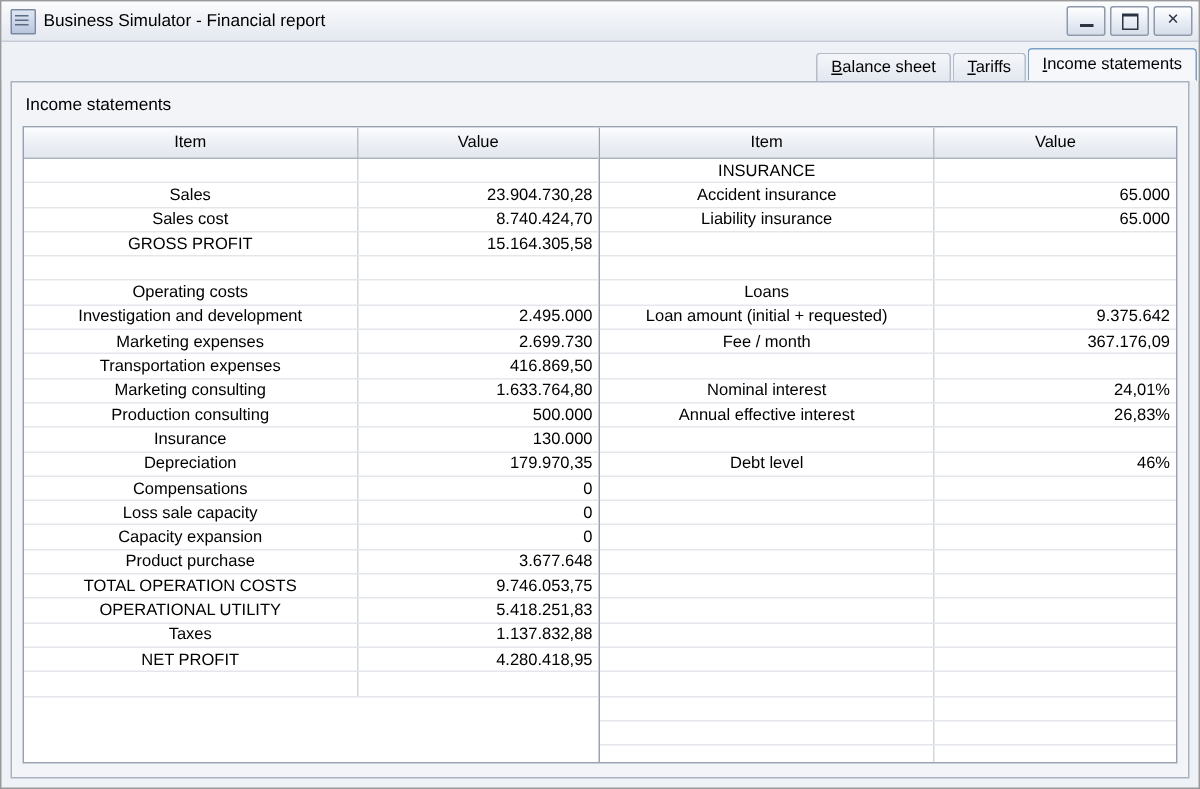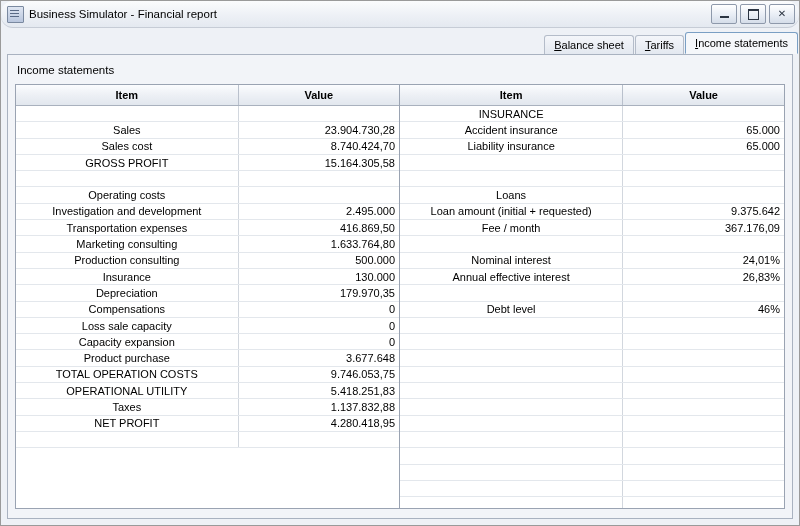--- a/index.html
+++ b/index.html
@@ -25,21 +25,20 @@
   }
   
   .titlebar {
     height: 26px;
     min-height: 26px;
     background: linear-gradient(180deg, #fbfcfd 0%, #eef1f6 52%, #e4e9f0 100%);
     border-bottom: 1px solid #c6ccd6;
     display: flex;
     align-items: center;
     padding: 0 4px 0 6px;
-    border-radius: 12px;
   }
   .titlebar .app-icon {
     width: 15px;
     height: 15px;
     margin-right: 5px;
     border: 1px solid #7a89a0;
     background: linear-gradient(180deg, #dfe6f2 0%, #b9c6dd 100%);
     position: relative;
     border-radius: 1px;
     flex: none;
@@ -161,21 +160,21 @@
     width: 100%;
     font-size: 11px;
   }
   .half {
     width: 50%;
     box-sizing: border-box;
   }
   .half.left { border-right: 1px solid #9aa3b2; }
   table.t th {
     height: 18px;
-    font-weight: bold;
+    font-weight: normal;
     font-size: 11px;
     background: linear-gradient(180deg, #fbfcfe 0%, #edf0f5 50%, #e2e7ee 100%);
     border-right: 1px solid #b9c0cc;
     border-bottom: 1px solid #a9b1be;
     color: #000;
     text-align: center;
   }
   table.t th:last-child { border-right: none; }
   table.t td {
     height: 15.3px;
@@ -260,20 +259,24 @@
               </tr>
               <tr>
                 <td class="label">Operating costs</td>
                 <td class="num"></td>
               </tr>
               <tr>
                 <td class="label">Investigation and development</td>
                 <td class="num">2.495.000</td>
               </tr>
               <tr>
+                <td class="label">Marketing expenses</td>
+                <td class="num">2.699.730</td>
+              </tr>
+              <tr>
                 <td class="label">Transportation expenses</td>
                 <td class="num">416.869,50</td>
               </tr>
               <tr>
                 <td class="label">Marketing consulting</td>
                 <td class="num">1.633.764,80</td>
               </tr>
               <tr>
                 <td class="label">Production consulting</td>
                 <td class="num">500.000</td>

